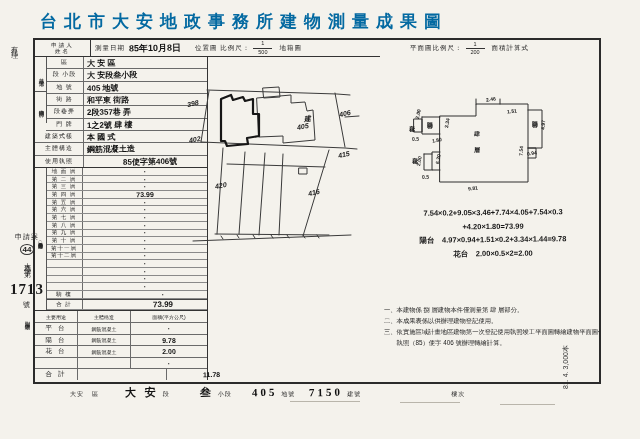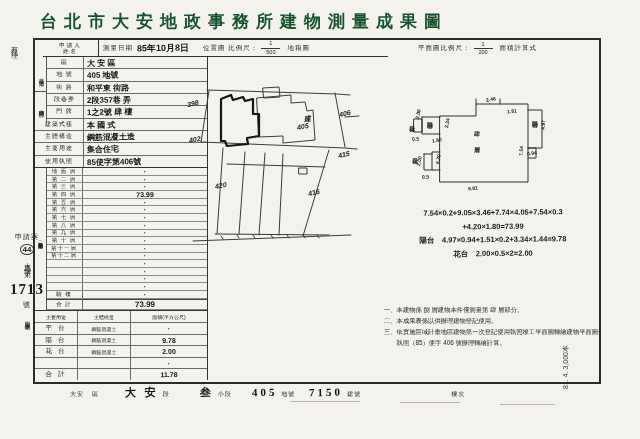--- a/index.html
+++ b/index.html
@@ -1,51 +1,51 @@
 <!DOCTYPE html>
 <html><head>
 <meta charset="utf-8">
 <style>
   html,body{margin:0;padding:0;}
   body{width:640px;height:439px;background:#e9e7e0;font-family:"Liberation Sans",sans-serif;color:#222;}
   .page{position:absolute;left:0;top:0;width:640px;height:439px;background:#f4f2ec;overflow:hidden;}
   .abs{position:absolute;}
-  .title{left:40px;top:10px;font-family:"Liberation Serif",serif;font-weight:700;font-size:17px;letter-spacing:7px;color:#14532d;white-space:nowrap;}
+  .title{left:40px;top:10px;font-family:"Liberation Serif",serif;font-weight:700;font-size:17px;letter-spacing:7px;color:#0369a1;white-space:nowrap;}
   .vtext{writing-mode:vertical-rl;text-orientation:upright;}
   .left-vert{left:9px;top:40px;font-size:7px;letter-spacing:3px;color:#333;}
   
   .stamp{left:10px;top:232px;width:34px;display:flex;flex-direction:column;align-items:center;gap:2px;color:#1a1a1a;}
   .stamp .s-small{font-size:7px;letter-spacing:1px;}
   .stamp .s-circ{font-size:8px;border:1px solid #333;border-radius:50%;padding:0 2px;font-weight:700;}
   .stamp .s-vert{writing-mode:vertical-rl;text-orientation:upright;font-size:7px;letter-spacing:2px;}
   .stamp .s-big{font-family:"Liberation Serif",serif;font-size:15px;font-weight:700;letter-spacing:1px;margin-top:12px;}
   .right-vert{left:531px;top:362px;font-size:7px;color:#333;transform:rotate(-90deg);transform-origin:center;white-space:nowrap;width:70px;text-align:center;}
   
   .main-box{left:33px;top:38px;width:564px;height:342px;border:2px solid #2b2b2b;}
-  .hdr{position:absolute;left:8px;top:0;width:100%;height:17px;display:flex;}
+  .hdr{position:absolute;left:0;top:0;width:100%;height:17px;display:flex;}
   .hdr-left{width:345px;border-bottom:1px solid #333;display:flex;align-items:center;}
   .hdr-right{flex:1;display:flex;align-items:center;}
   .applicant{width:55px;height:100%;border-right:1px solid #333;font-size:5.5px;line-height:6px;display:flex;flex-direction:column;justify-content:center;align-items:center;letter-spacing:2px;}
   .hlabel{font-size:6.5px;letter-spacing:1px;margin-left:4px;white-space:nowrap;}
   .hw{font-weight:700;transform:rotate(-1deg);color:#111;}
   .date-val{font-size:9px;margin-left:4px;white-space:nowrap;}
   .frac{display:inline-flex;flex-direction:column;align-items:center;font-size:5.5px;line-height:5.5px;margin:0 3px;vertical-align:middle;}
   .frac .num{border-bottom:1px solid #333;padding:0 8px 1px;}
   .frac .den{padding-top:1px;}
   
   .form-col{position:absolute;left:0;top:17px;width:172px;height:323px;border-right:1px solid #333;display:flex;flex-direction:column;}
   .sec{position:relative;}
   .info{height:110px;}
   .side-strip{position:absolute;left:0;top:0;width:11px;height:66px;border-right:1px solid #555;}
   .side-strip .vtext{font-size:5.5px;letter-spacing:1px;width:11px;text-align:center;color:#222;}
   .side-strip .s1{position:absolute;top:1px;left:0;height:33px;border-bottom:1px solid #555;}
   .side-strip .s2{position:absolute;top:34px;left:0;height:32px;}
   .rows{display:flex;flex-direction:column;height:100%;}
   .row{flex:1;display:flex;align-items:center;border-bottom:1px solid #6a6a6a;min-height:0;}
-  .row:last-child{border-bottom:none;}
+  .row:last-child{border-bottom:none;gap:36px;}
   .info .row.narrow{margin-left:11px;}
   .info .row.narrow .lbl{width:37px;}
   .info .row.wide .lbl{width:48px;}
   .lbl{font-size:6px;letter-spacing:1px;border-right:1px solid #6a6a6a;height:100%;display:flex;align-items:center;justify-content:center;flex:none;}
   .val{flex:1;font-size:8px;padding-left:3px;white-space:nowrap;overflow:hidden;}
   
   .floors{height:142px;border-top:1px solid #333;}
   .floors-side{position:absolute;left:0;top:0;width:11px;height:100%;border-right:1px solid #555;display:flex;align-items:center;justify-content:center;}
   .floors-side .vtext{font-size:5px;letter-spacing:0px;line-height:6px;}
   .floors .rows{margin-left:11px;height:100%;}
@@ -140,20 +140,24 @@
           <div class="s1 vtext">基地坐落</div>
           <div class="s2 vtext">建物門牌</div>
         </div>
         <div class="rows">
 
             <div class="row narrow">
               <div class="lbl">區</div>
               <div class="val hw">大 安 區</div>
             </div>
 
+            <div class="row narrow">
+              <div class="lbl">段 小段</div>
+              <div class="val hw">大 安段叁小段</div>
+            </div>
 
             <div class="row narrow">
               <div class="lbl">地 號</div>
               <div class="val hw">405 地號</div>
             </div>
 
             <div class="row narrow">
               <div class="lbl">街 路</div>
               <div class="val hw">和平東 街路</div>
             </div>
@@ -171,24 +175,20 @@
             <div class="row wide">
               <div class="lbl">建築式樣</div>
               <div class="val hw">本 國 式</div>
             </div>
 
             <div class="row wide">
               <div class="lbl">主體構造</div>
               <div class="val hw">鋼筋混凝土造</div>
             </div>
 
-            <div class="row wide">
-              <div class="lbl">主要用途</div>
-              <div class="val hw">集合住宅</div>
-            </div>
 
             <div class="row wide">
               <div class="lbl">使用執照</div>
               <div class="val hw">85使字第406號</div>
             </div>
           </div>
       </div>
 
       <div class="sec floors">
         <div class="floors-side">

